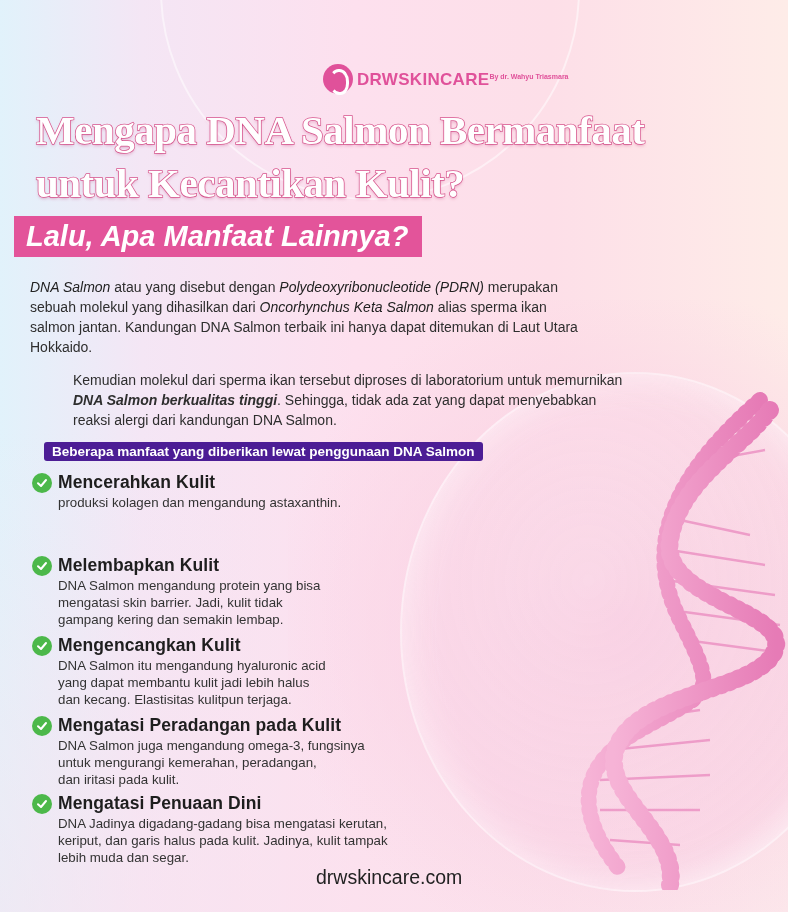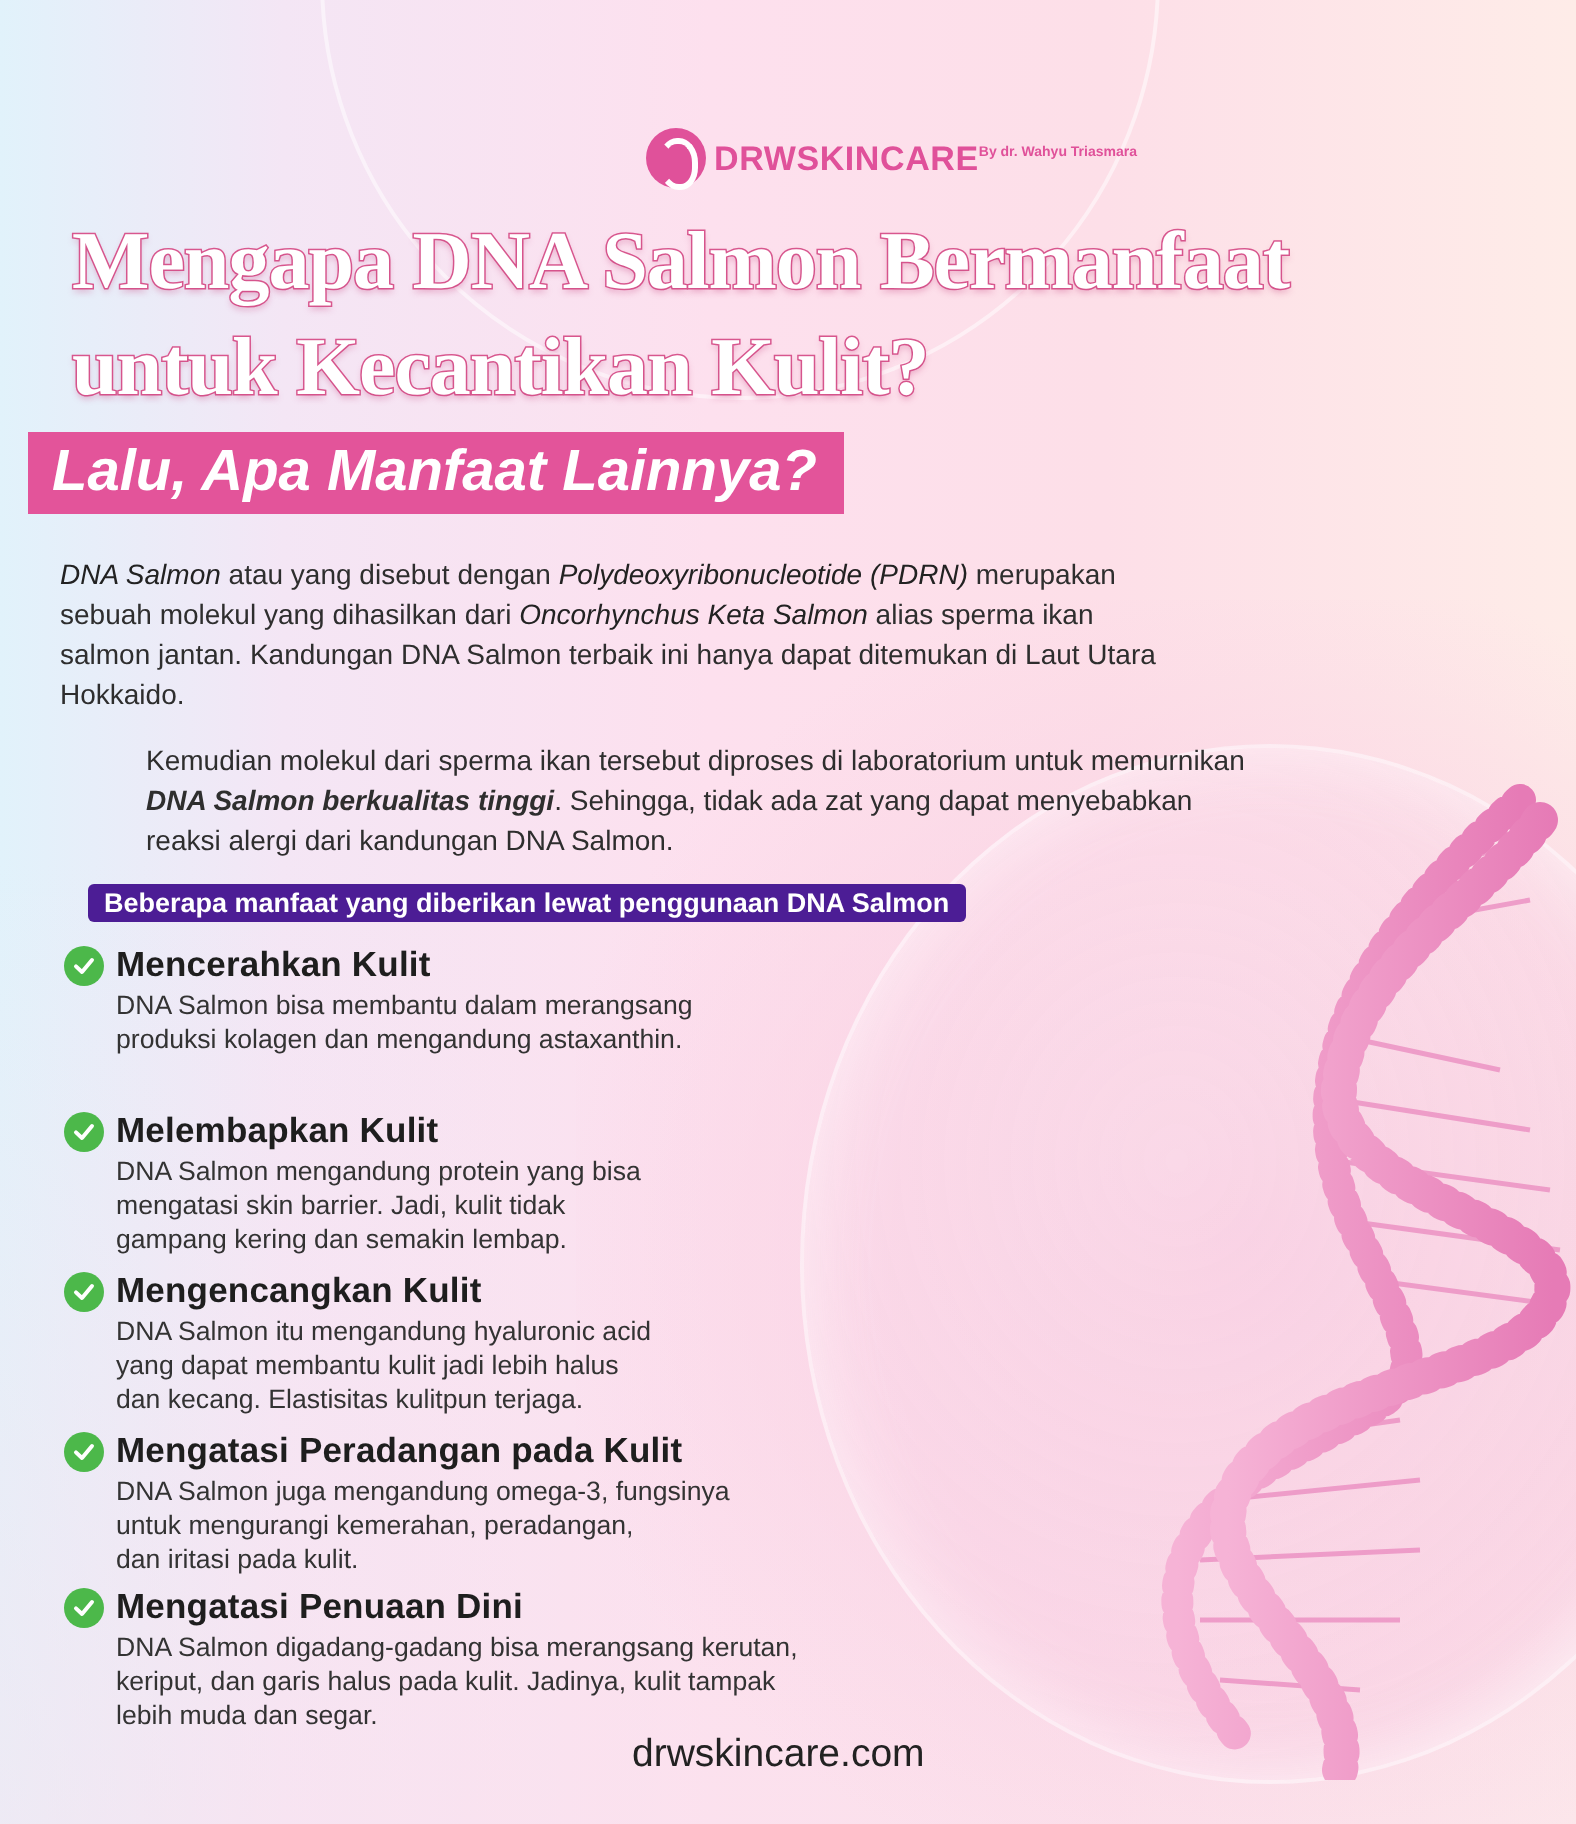--- a/index.html
+++ b/index.html
@@ -153,21 +153,20 @@
 <div class="benefit" style="top:472px">
   <div class="benefit-head">
     <span class="check">
         <svg viewBox="0 0 12 12">
           <path d="M2 6.2 L5 9 L10 3" fill="none" stroke="#fff" stroke-width="2" stroke-linecap="round" stroke-linejoin="round"></path>
         </svg>
       </span>
     <span class="benefit-title">Mencerahkan Kulit</span>
   </div>
   <div class="benefit-desc">
-    <div>DNA Salmon bisa membantu dalam merangsang</div>
     <div>produksi kolagen dan mengandung astaxanthin.</div>
   </div>
 </div>
 
 <div class="benefit" style="top:555px">
   <div class="benefit-head">
     <span class="check">
         <svg viewBox="0 0 12 12">
           <path d="M2 6.2 L5 9 L10 3" fill="none" stroke="#fff" stroke-width="2" stroke-linecap="round" stroke-linejoin="round"></path>
         </svg>
@@ -216,19 +215,19 @@
 <div class="benefit" style="top:793px; width:440px">
   <div class="benefit-head">
     <span class="check">
         <svg viewBox="0 0 12 12">
           <path d="M2 6.2 L5 9 L10 3" fill="none" stroke="#fff" stroke-width="2" stroke-linecap="round" stroke-linejoin="round"></path>
         </svg>
       </span>
     <span class="benefit-title">Mengatasi Penuaan Dini</span>
   </div>
   <div class="benefit-desc">
-    <div>DNA Salmon digadang-gadang bisa merangsang kerutan,</div>
+    <div>DNA Jadinya digadang-gadang bisa mengatasi kerutan,</div>
     <div>keriput, dan garis halus pada kulit. Jadinya, kulit tampak</div>
     <div>lebih muda dan segar.</div>
   </div>
 </div>
 
 <div class="footer-url">drwskincare.com</div>
 
 </body></html>

